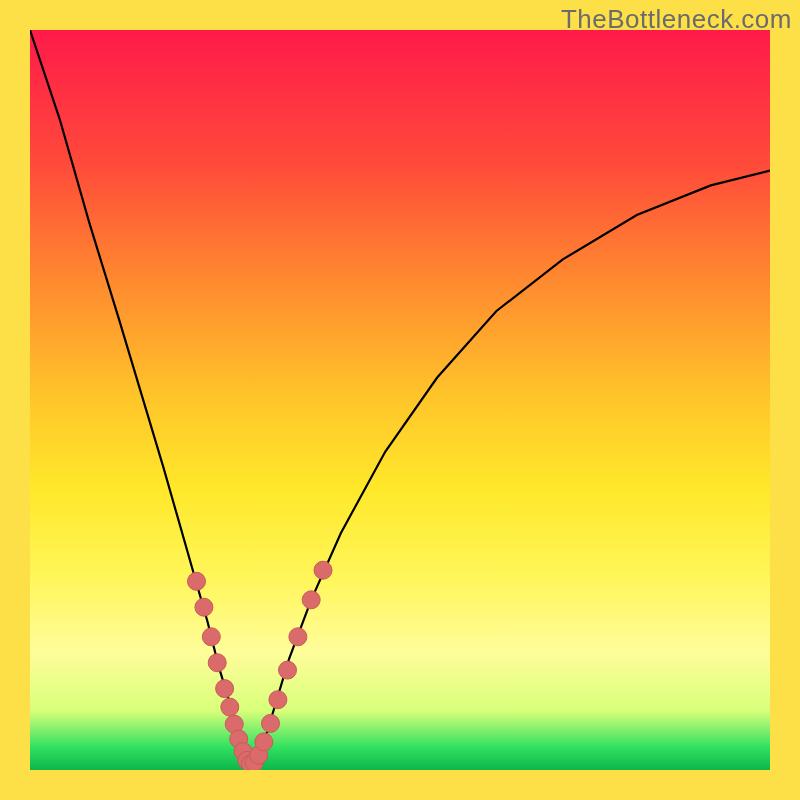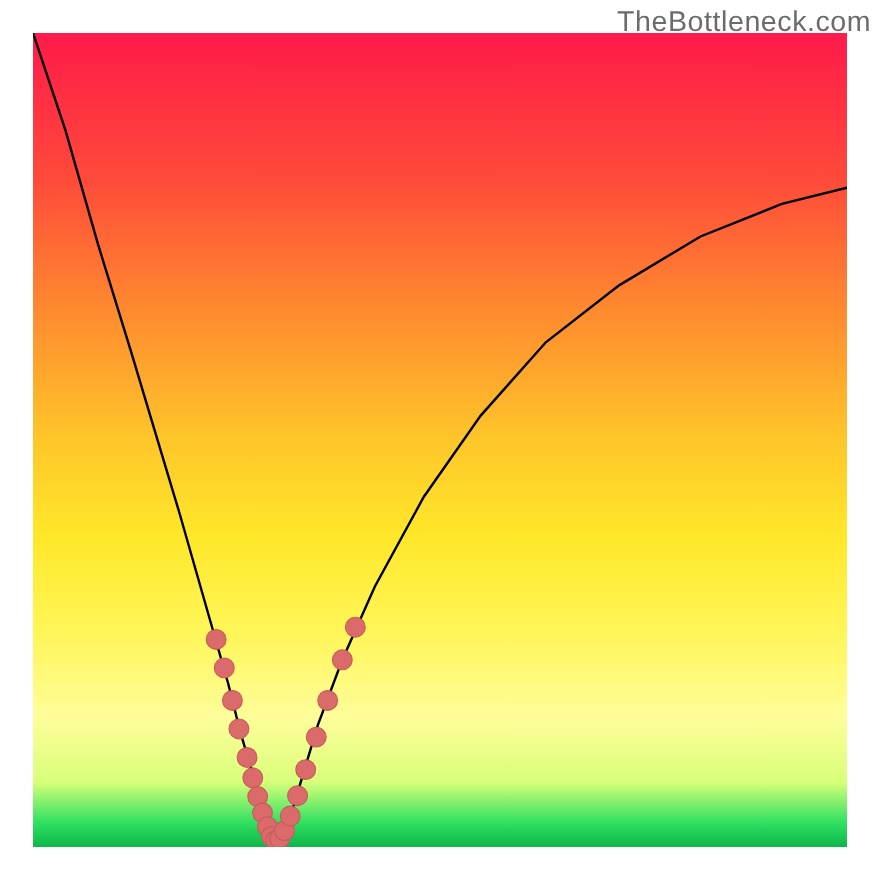--- a/index.html
+++ b/index.html
@@ -8,21 +8,21 @@
     width: 800px;
     height: 800px;
     overflow: hidden;
     background: #000;
     font-family: Arial, Helvetica, sans-serif;
   }
   .stage {
     position: relative;
     width: 800px;
     height: 800px;
-    background: #ffffff;
+    background: #fde047;
   }
   .plot {
     position: absolute;
     left: 30px;
     top: 30px;
     width: 740px;
     height: 740px;
     background: linear-gradient(
       to bottom,
       #ff1a4a 0%,

